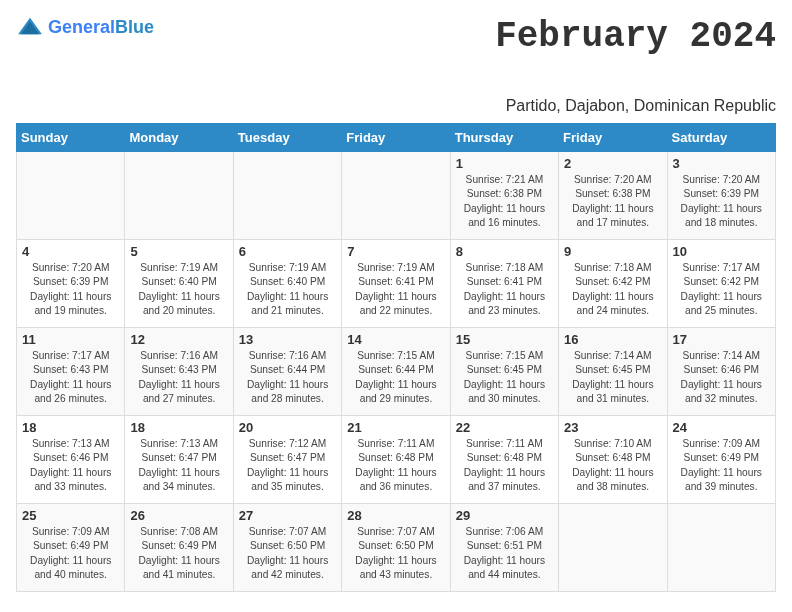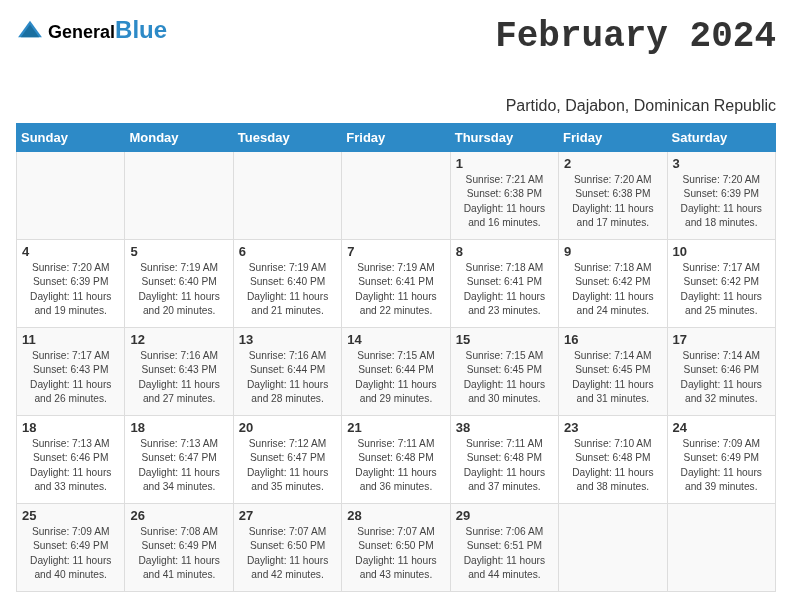--- a/index.html
+++ b/index.html
@@ -17,24 +17,24 @@
       margin-bottom: 8px;
     }
     .logo {
       display: flex;
       align-items: center;
       gap: 4px;
     }
     .logo-text-general {
       font-size: 18px;
       font-weight: bold;
-      color: #000000;
+      color: #3b82f6;
     }
     .logo-text-blue {
-      font-size: 24px;
+      font-size: 18px;
       font-weight: bold;
       color: #2d8ac7;
       margin-top: 8px;
     }
     .logo-icon {
       width: 28px;
       height: 22px;
     }
     .title-area {
       text-align: right;
@@ -257,21 +257,21 @@
 Sunset: 6:47 PM
 Daylight: 11 hours and 35 minutes.</div>
         </td>
         <td>
           <span class="day-number">21</span>
           <div class="cell-info">Sunrise: 7:11 AM
 Sunset: 6:48 PM
 Daylight: 11 hours and 36 minutes.</div>
         </td>
         <td>
-          <span class="day-number">38</span>
+          <span class="day-number">22</span>
           <div class="cell-info">Sunrise: 7:11 AM
 Sunset: 6:48 PM
 Daylight: 11 hours and 37 minutes.</div>
         </td>
         <td>
           <span class="day-number">23</span>
           <div class="cell-info">Sunrise: 7:10 AM
 Sunset: 6:48 PM
 Daylight: 11 hours and 38 minutes.</div>
         </td>

